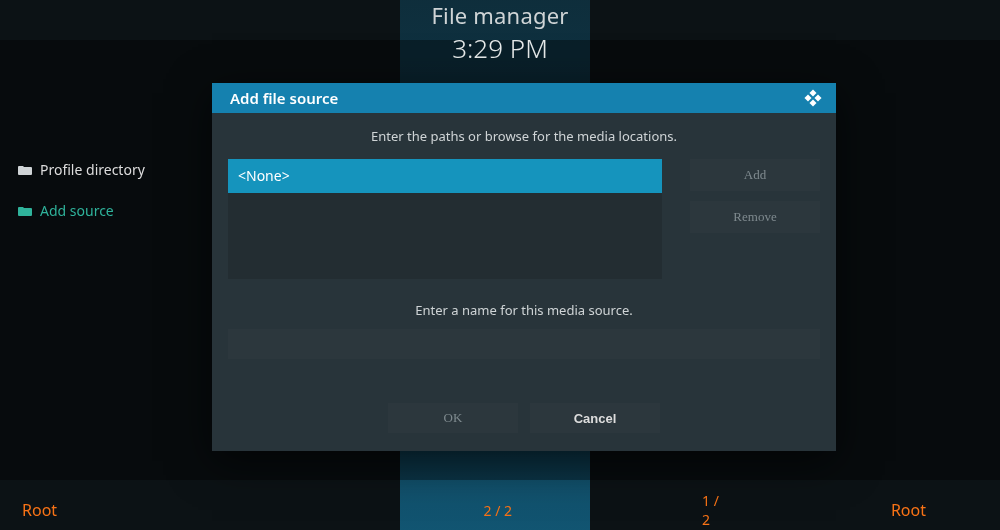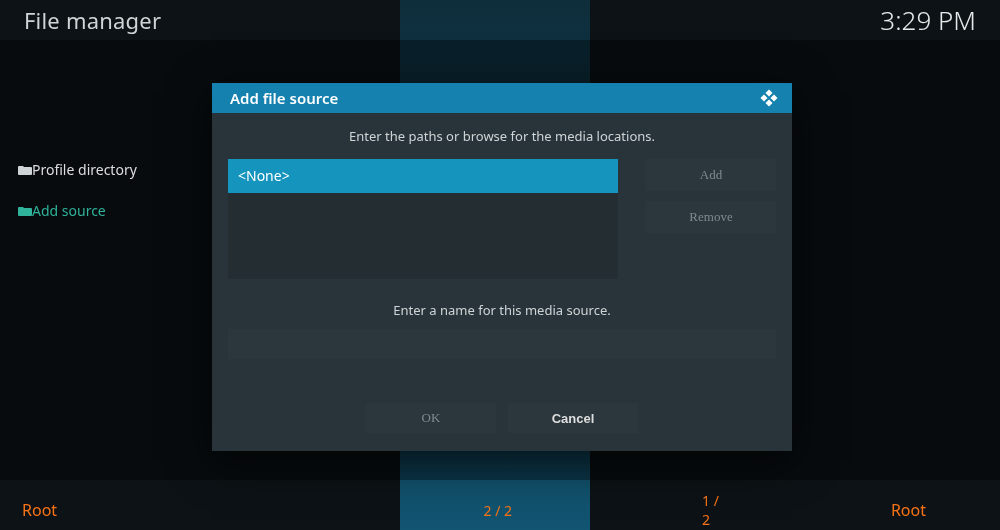--- a/index.html
+++ b/index.html
@@ -15,41 +15,42 @@
     left: 400px; top: 0;
     width: 190px; height: 530px;
     background: linear-gradient(to bottom, rgba(21,129,175,0.25), rgba(21,129,175,0.4) 60%, rgba(21,129,175,0.6));
     z-index: 0;
   }
   .header {
     position: absolute; left: 0; top: 0; width: 1000px; height: 40px;
     display: flex; align-items: center; justify-content: space-between;
     padding: 0 24px;
     z-index: 2;
+    flex-direction: column;
   }
   .header .title { font-size: 22px; color: #cfd4d6; font-weight: 400; letter-spacing: .2px; }
   .header .clock { font-size: 26px; color: #e7eaea; font-weight: 300; }
   .body-dim {
     position: absolute; left: 0; top: 40px; width: 1000px; height: 440px;
     background: rgba(0,0,0,0.35);
     z-index: 1;
   }
   .sidebar {
     position: absolute; left: 0; top: 160px; width: 190px;
     display: flex; flex-direction: column; gap: 22px;
     padding-left: 18px;
     z-index: 2;
   }
-  .side-item { display: flex; align-items: center; font-size: 14px; cursor: pointer; }
+  .side-item { display: flex; align-items: center; gap: 8px; font-size: 14px; cursor: pointer; }
   .side-item.active { color: #2fb39b; }
   .folder-icon svg { width: 14px; height: 11px; fill: #cfd4d6; display: block; }
   .side-item.active .folder-icon svg { fill: #2fb39b; }
   .dialog {
     position: absolute;
-    left: 212px; top: 83px; width: 580px;
+    left: 212px; top: 83px; width: 624px;
     background: #28343a;
     box-shadow: 0 10px 40px rgba(0,0,0,0.6);
     z-index: 5;
   }
   .dialog-header {
     height: 30px;
     background: #1581af;
     display: flex; align-items: center; justify-content: space-between;
     padding: 0 12px 0 18px;
   }

